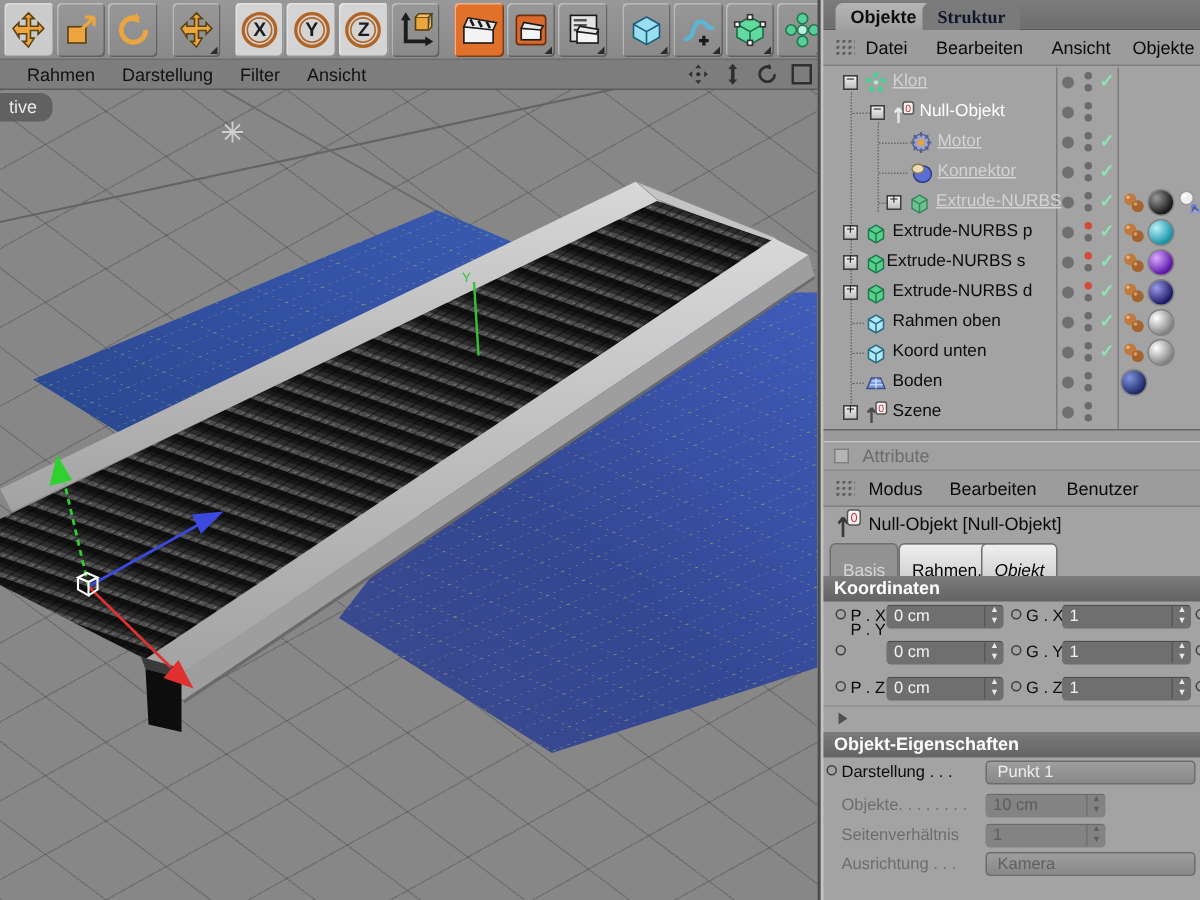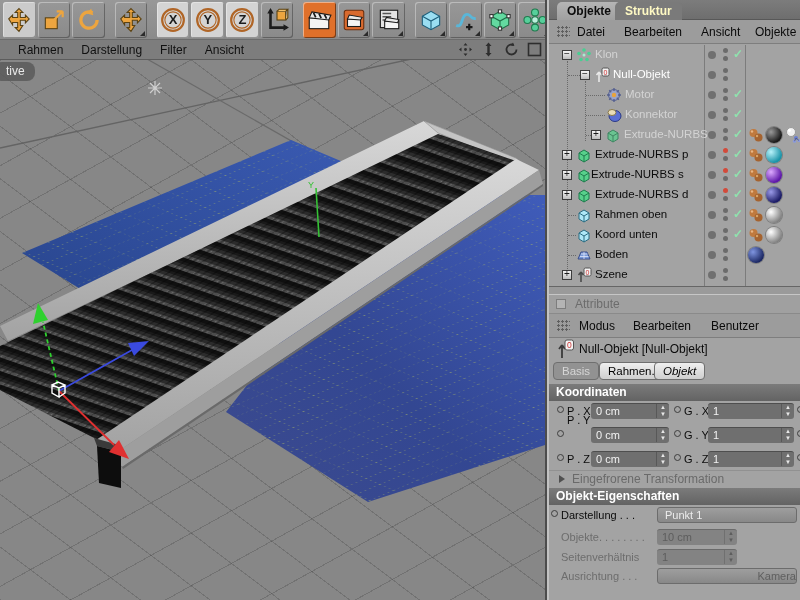--- a/index.html
+++ b/index.html
@@ -45,41 +45,41 @@
 
   
   .panel { position:absolute; left:545px; top:0; width:255px; height:600px;
     background:#a3a3a3; border-left:2px solid #4c4c4c; box-shadow:inset 2px 0 0 #c2c2c2; }
 
   .omtabs { position:absolute; left:2px; top:0; width:253px; height:20px;
     background:linear-gradient(#7c7c7c,#6e6e6e); border-bottom:1px solid #585858; }
   .omtab { position:absolute; top:2px; height:18px; padding:2px 10px; font-size:12px;
     border-radius:5px 5px 0 0; }
   .omtab.active { left:8px; background:linear-gradient(#b5b5b5,#a0a0a0); color:#0d0d0d; font-weight:bold; }
-  .omtab.inactive { left:66px; background:#7a7a7a; color:#fef9c3; font-weight:bold; }
+  .omtab.inactive { left:66px; background:#7a7a7a; color:#0f172a; font-weight:bold;font-family:Liberation Serif, serif; }
 
   .menubar { position:absolute; left:2px; width:253px; height:24px; background:#9c9c9c;
     border-bottom:1px solid #7e7e7e; font-size:12px; color:#0a0a0a; }
   .menubar .mi { position:absolute; top:5px; }
   .grip { position:absolute; left:8px; top:6px; width:13px; height:12px;
     background:radial-gradient(circle at 1.5px 1.5px, #5f5f5f 1px, transparent 1.2px);
     background-size:4px 4px; }
 
   
   .tree { position:absolute; left:2px; top:45px; width:253px; height:241px; background:#a3a3a3; }
   .trow { position:absolute; left:0; width:253px; height:20px; }
   .exp { position:absolute; top:5px; width:10px; height:10px;
     background:linear-gradient(#f4f4f4,#bdbdbd); border:1px solid #3d3d3d; z-index:3; }
   .exp::after { position:absolute; left:1px; top:-3px; font-size:10px; color:#1a1a1a; }
   .exp.minus::after { content:"−"; }
   .exp.plus::after { content:"+"; }
   .ticon { position:absolute; top:2px; width:16px; height:16px; }
   .ticon svg { width:16px; height:16px; }
   .tlabel { position:absolute; top:3px; font-size:11.5px; color:#0c0c0c; white-space:nowrap; }
-  .tlabel.dim { color:#d3d3d3; }
+  .tlabel.dim { color:#d3d3d3;text-decoration:underline; }
   .tlabel.sel { color:#ffffff; }
   .rail { position:absolute; border-left:1px dotted #6a6a6a; width:0; }
   .stub { position:absolute; border-top:1px dotted #6a6a6a; height:0; }
   .colsep { position:absolute; top:0; height:241px; width:1px; background:#7c7c7c; }
   .ldot { position:absolute; left:159px; top:6px; width:8px; height:8px; border-radius:50%; background:#707070; }
   .vdots { position:absolute; left:174px; top:3px; }
   .vdots i { display:block; width:5px; height:5px; border-radius:50%; background:#6b6b6b; margin-bottom:3px; }
   .vdots i.red { background:#d24a3a; }
   .chk { position:absolute; left:184px; top:2px; font-size:12px; font-weight:bold; color:#8fe3ae; }
   .tag { position:absolute; top:2px; width:16px; height:16px; }
@@ -93,41 +93,41 @@
   .amtitle { position:absolute; left:2px; top:295px; width:253px; height:19px; background:#a0a0a0;
     border-bottom:1px solid #8a8a8a; }
   .amtitle .sq { position:absolute; left:7px; top:4px; width:10px; height:10px;
     background:#b4b4b4; border:1px solid #7d7d7d; }
   .amtitle .t { position:absolute; left:26px; top:2px; font-size:12px; color:#6c6c6c; }
   .ammenu { top:314px; }
   .objline { position:absolute; left:2px; top:338px; width:253px; height:24px; }
   .objline .t { position:absolute; left:30px; top:4px; font-size:12px; color:#0a0a0a; }
   .objline svg { position:absolute; left:8px; top:1px; width:17px; height:20px; }
   .amtabs { position:absolute; left:2px; top:362px; width:253px; height:20px; }
-  .amtab { position:absolute; top:0; height:18px; padding:2px 8px; font-size:11.5px; border-radius:4px;
+  .amtab { position:absolute; top:0; height:18px; padding:12px 8px; font-size:11.5px; border-radius:4px;
     border:1px solid #6f6f6f; }
   .amtab.off { left:4px; background:#929292; color:#d6d6d6; }
   .amtab.on1 { left:50px; background:linear-gradient(#efefef,#cfcfcf); color:#000; }
   .amtab.on2 { left:105px; background:linear-gradient(#efefef,#cfcfcf); color:#000;font-style:italic; }
 
   .sechdr { position:absolute; left:2px; width:253px; height:17px;
     background:linear-gradient(#7b7b7b,#636363); color:#fff; font-size:12px; font-weight:bold;
     padding:1px 0 0 7px; }
   .kfcircle { position:absolute; width:7px; height:7px; border:1px solid #3e3e3e; border-radius:50%; }
   .flabel { position:absolute; font-size:11px; color:#0c0c0c; white-space:nowrap; }
   .flabel.dis { color:#6d6d6d; }
   .numbox { position:absolute; height:16px; background:#6f6f6f; border-radius:3px;
     border-top:1px solid #4e4e4e; color:#f2f2f2; font-size:11px; padding:1px 0 0 5px; }
   .numbox .step { position:absolute; right:0; top:0; width:13px; height:14px;
     border-left:1px solid #585858; font-size:6px; line-height:7px; text-align:center; color:#e8e8e8; }
   .numbox.dis { background:#838383; color:#5d5d5d; border-top-color:#6a6a6a; }
   .numbox.dis .step { color:#5d5d5d; border-left-color:#707070; }
   .dropbox { position:absolute; height:16px; border-radius:3px; font-size:11px; padding:1px 0 0 7px;
     background:linear-gradient(#9e9e9e,#888); border:1px solid #6c6c6c; color:#ececec; }
-  .dropbox.dis { color:#606060;text-align:right; }
+  .dropbox.dis { color:#606060; }
   .frozen { position:absolute; left:2px; top:470px; width:253px; height:16px; font-size:12px; color:#6a6a6a;
     border-top:1px solid #919191; }
   .frozen .tri { position:absolute; left:10px; top:4px; width:0; height:0;
     border-top:4px solid transparent; border-bottom:4px solid transparent; border-left:6px solid #4f4f4f; }
   .frozen .t { position:absolute; left:23px; top:1px; }
 </style>
 </head>
 <body>
 
 <div class="app">
@@ -665,21 +665,20 @@
       <span class="flabel" style="left:20px; top:453px">P . Z</span>
       <span class="numbox" style="left:44px; top:451px; width:78px"><span>0 cm</span><span class="step">▲<br>▼</span></span>
       <span class="kfcircle" style="left:127px; top:454px"></span>
       <span class="flabel" style="left:137px; top:453px">G . Z</span>
       <span class="numbox" style="left:161px; top:451px; width:86px"><span>1</span><span class="step">▲<br>▼</span></span>
       <span class="kfcircle" style="left:250px; top:454px"></span>
     </div>
 
     <div class="frozen">
       <span class="tri"></span>
-      <span class="t">Eingefrorene Transformation</span>
     </div>
 
     <div class="sechdr" style="top:488px">Objekt-Eigenschaften</div>
 
     <div>
       <span class="kfcircle" style="left:4px; top:510px"></span>
       <span class="flabel" style="left:14px; top:509px">Darstellung . . .</span>
       <span class="dropbox" style="left:110px; top:507px; width:140px"><span>Punkt 1</span></span>
     </div>
     <div>

